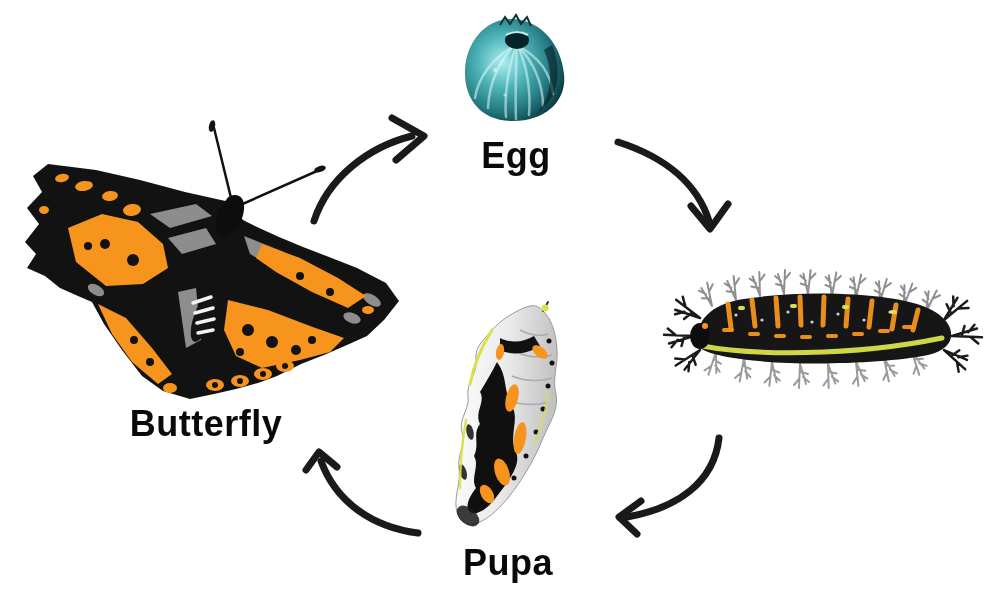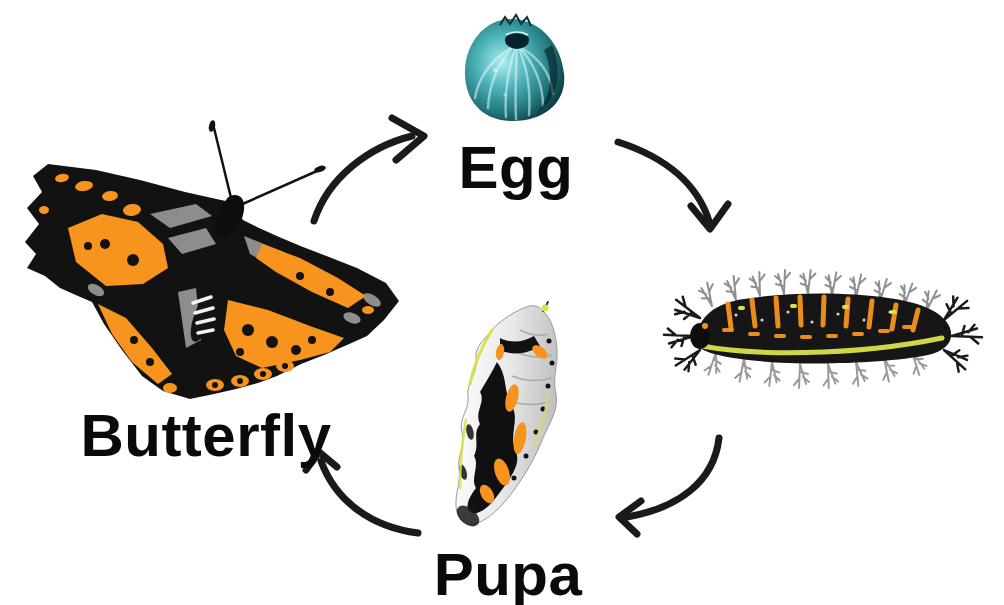--- a/index.html
+++ b/index.html
@@ -8,21 +8,21 @@
     width:1004px;height:605px;
     background:#ffffff;
     overflow:hidden;
     font-family:"Liberation Sans",sans-serif;
   }
   .artwork{position:absolute;left:0;top:0;width:1004px;height:605px;}
   .stage-label{
     position:absolute;
     transform:translateX(-50%);
     font-weight:bold;
-    font-size:60px;
+    font-size:36px;
     line-height:1;
     color:#0a0a0a;
     white-space:nowrap;
     letter-spacing:0.5px;
   }
   .label-egg{left:516px;top:138px;}
   .label-larva{left:823px;top:394px;}
   .label-pupa{left:508px;top:545px;}
   .label-butterfly{left:206px;top:406px;}
 </style>

